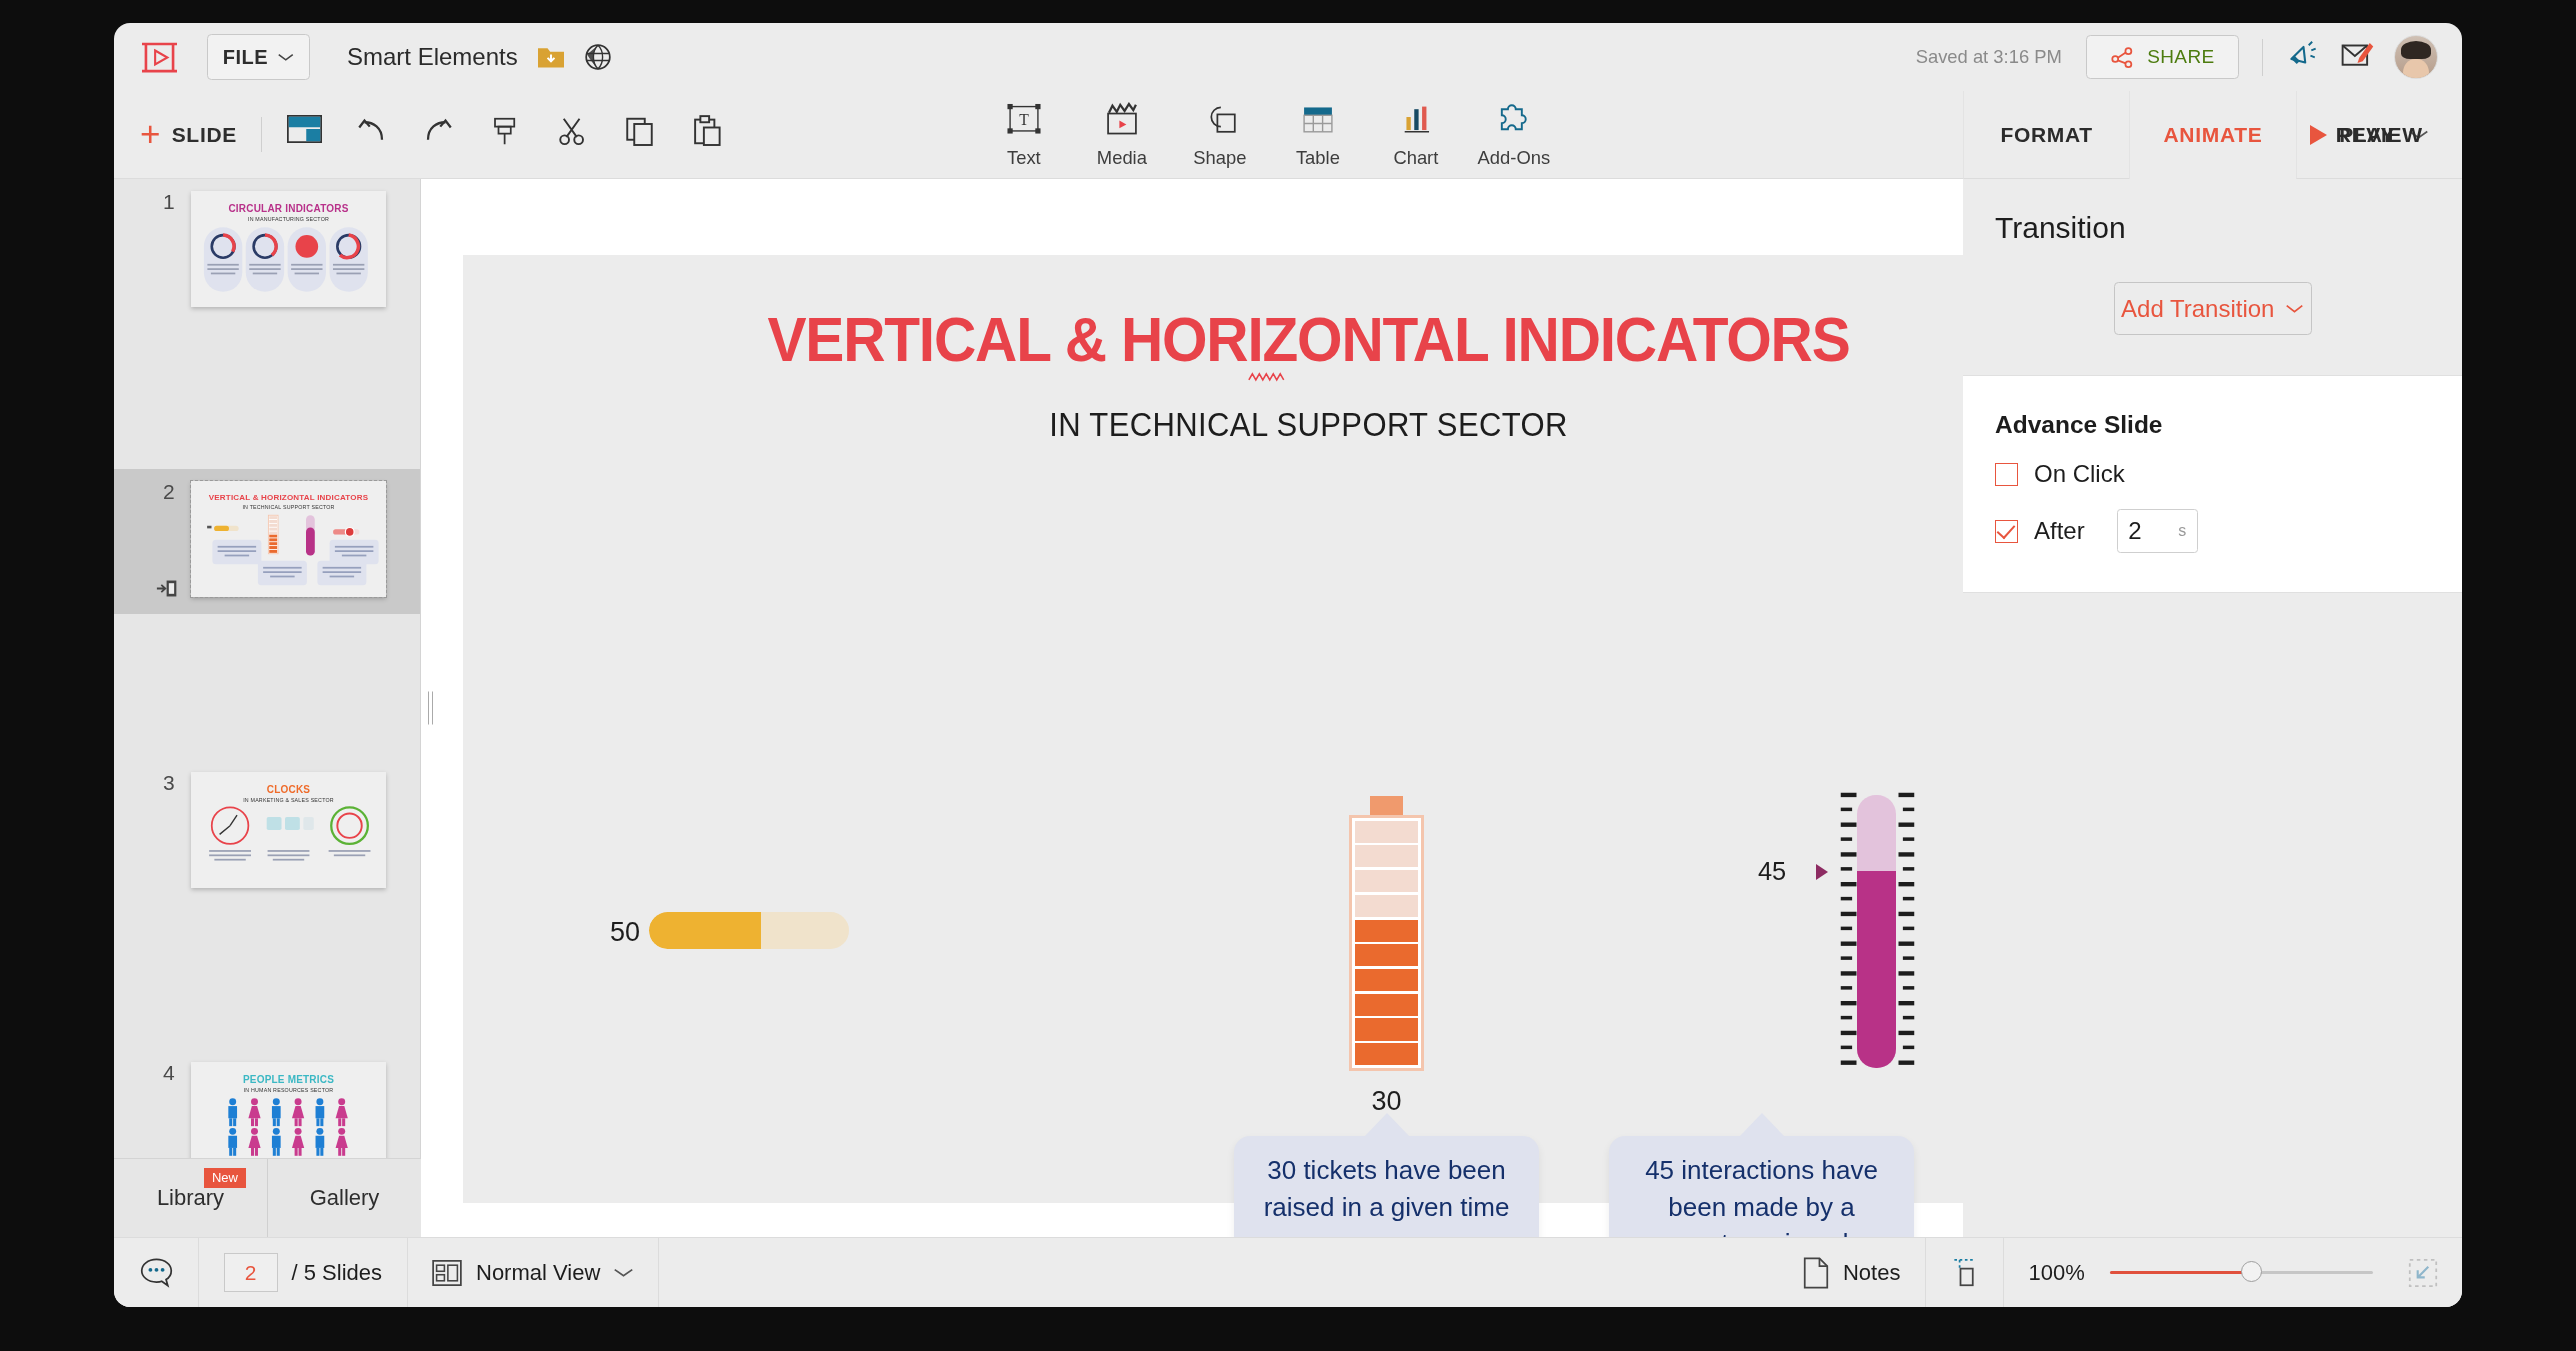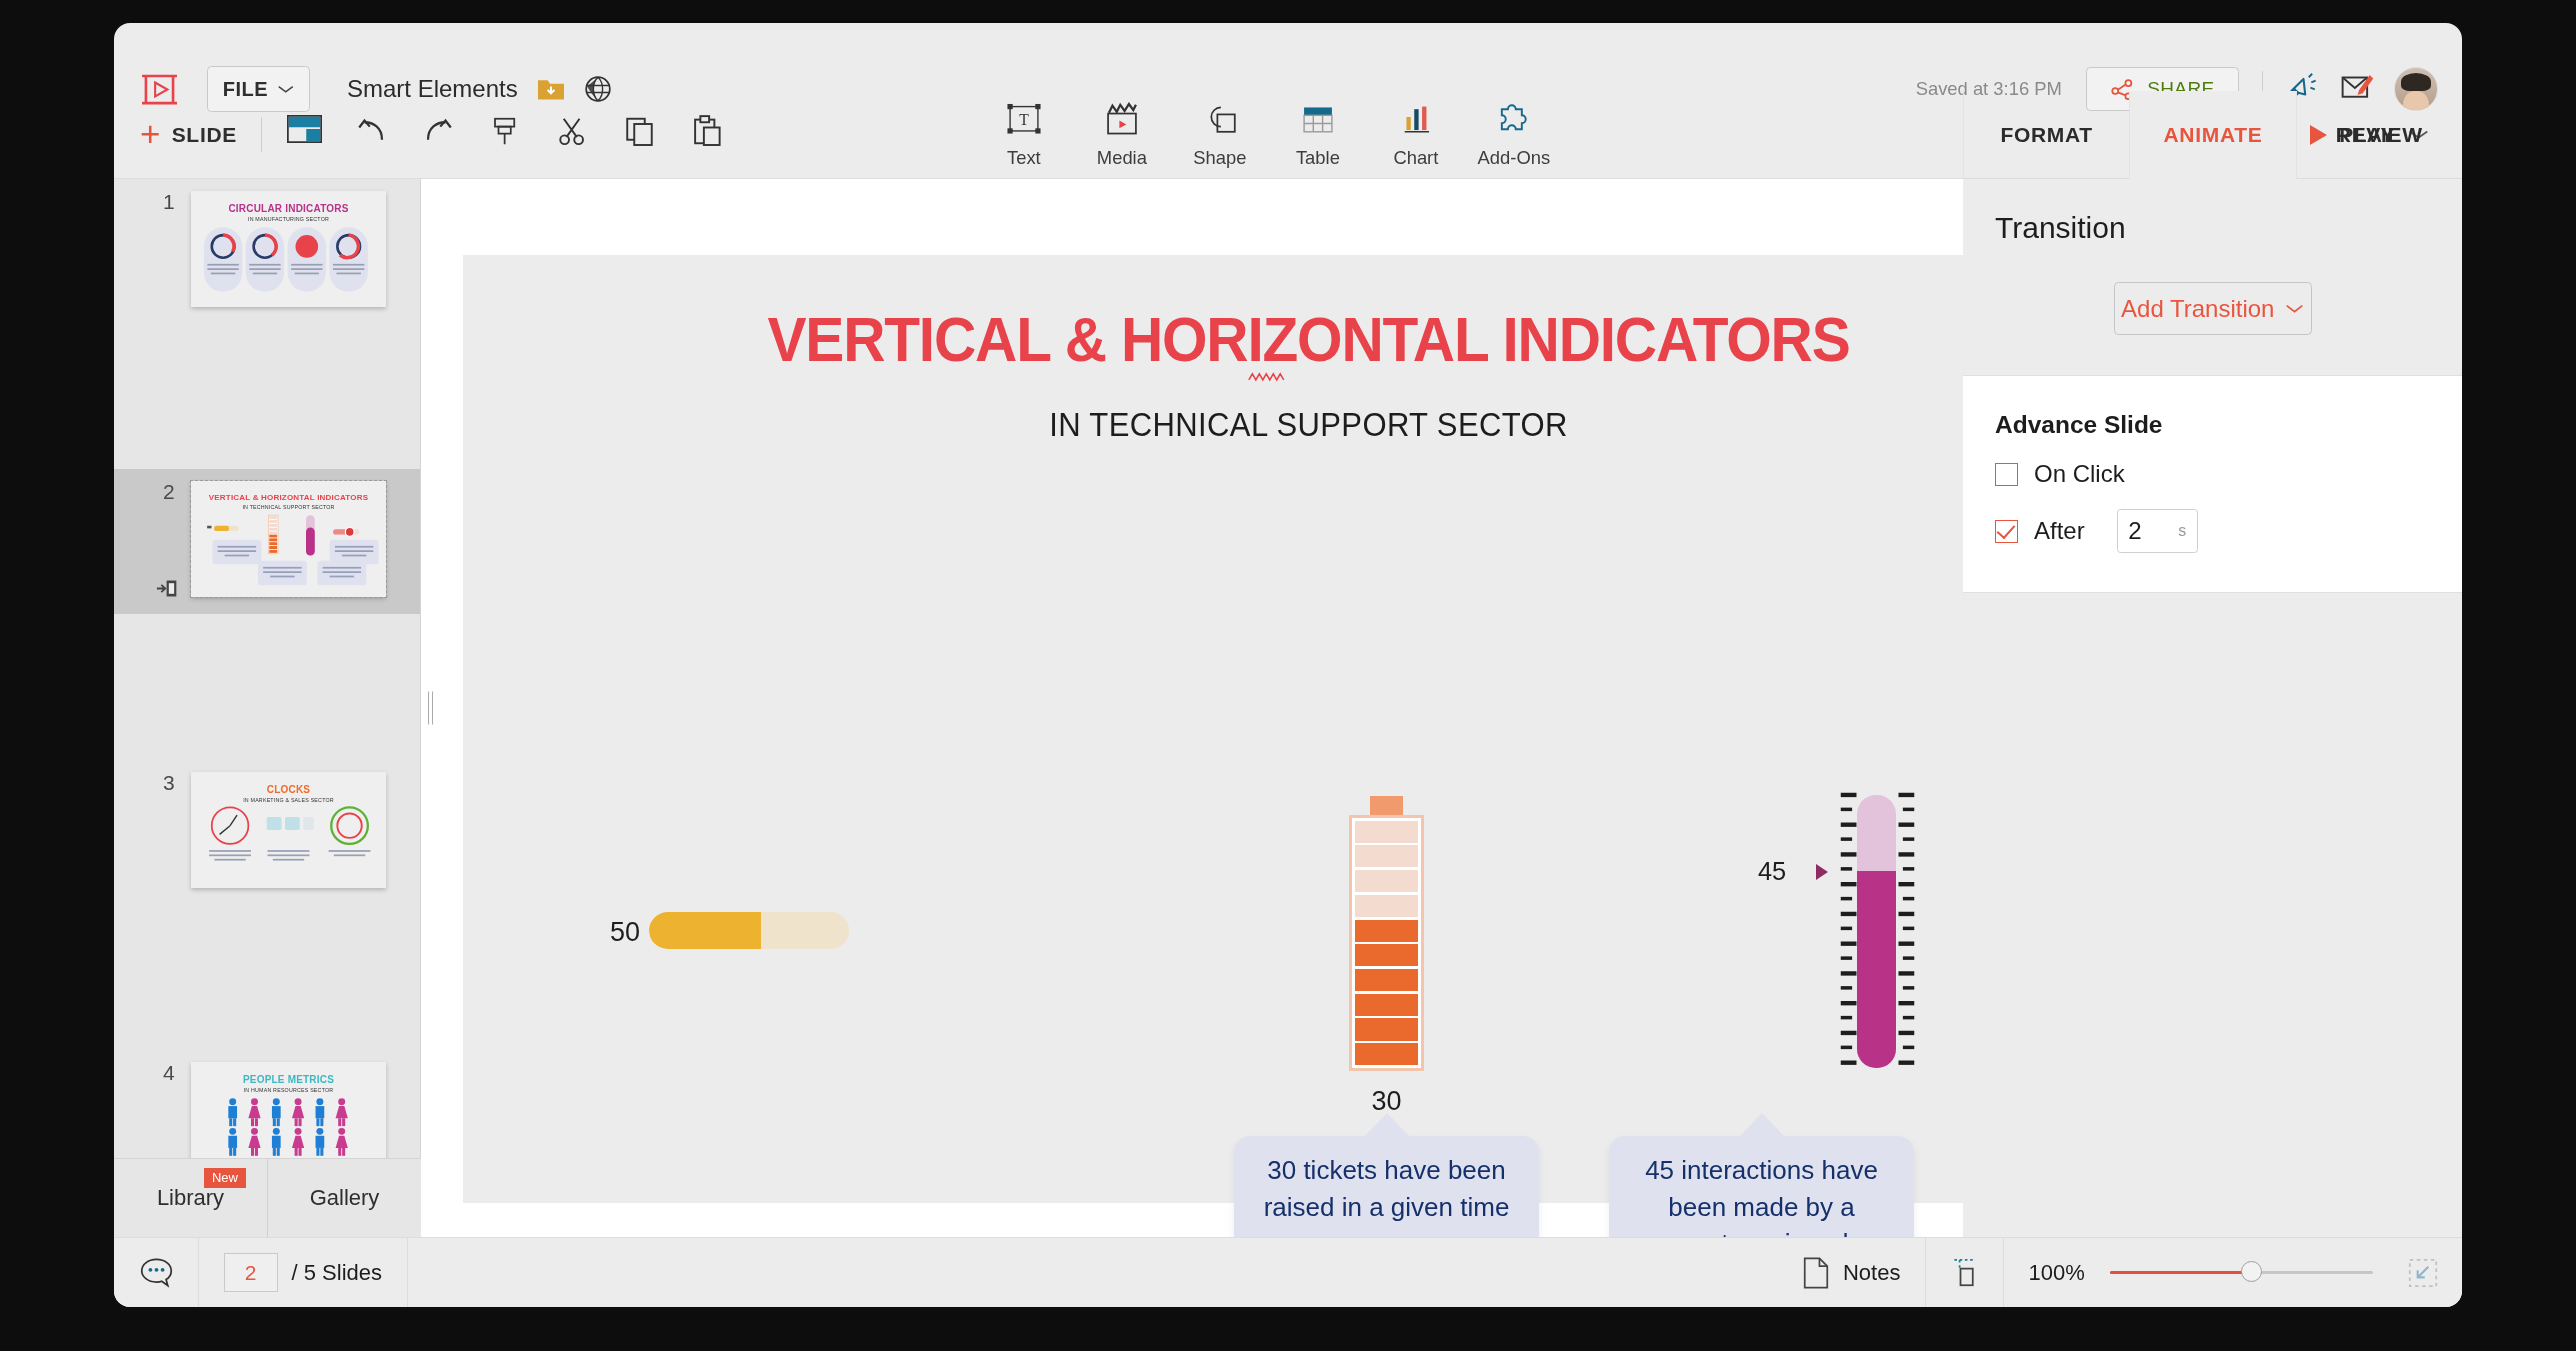--- a/index.html
+++ b/index.html
@@ -14,21 +14,21 @@
     left: 114px; top: 23px;
     width: 2348px; height: 1284px;
     background: #ececec;
     border-radius: 16px;
     overflow: hidden;
   }
 
   
   .topbar {
     position: absolute; left: 0; top: 0; width: 100%; height: 68px;
-    display: flex; align-items: center; margin-top: 32px;
+    display: flex; align-items: center;
   }
   .logo-icon { margin-left: 26px; width: 39px; height: 35px; position: relative; }
   .file-btn {
     margin-left: 28px; width: 103px; height: 46px;
     border: 0.9px solid #c9c9c9; border-radius: 4.4px; background: #f2f2f2;
     display: flex; align-items: center; justify-content: center; gap: 8.8px;
     font-size: 20px; font-weight: bold; color: #2e2e2e; letter-spacing: 0.5px;
   }
   .doc-title {
     margin-left: 37px; font-size: 24px; color: #2b2b2b;
@@ -867,20 +867,32 @@
         <path d="M20 4 C10 4 3 10 3 17 C3 24 10 30 20 30 C22 30 24 30 26 29 L33 34 L31 27 C35 25 37 21 37 17 C37 10 30 4 20 4 Z" fill="none" stroke="#333" stroke-width="2"></path>
         <circle cx="13" cy="16" r="2.2" fill="#14698c"></circle>
           <circle cx="20" cy="16" r="2.2" fill="#14698c"></circle>
           <circle cx="27" cy="16" r="2.2" fill="#14698c"></circle>
       </svg>
     </div>
     <div class="sb-cell">
       <span class="page-box">2</span>
       <span class="sb-txt">/ 5 Slides</span>
     </div>
+    <div class="sb-cell">
+      <svg width="30" height="26" viewBox="0 0 34 30">
+        <rect x="1" y="1" width="32" height="28" fill="none" stroke="#444" stroke-width="2"></rect>
+        <rect x="5" y="6" width="9" height="7" fill="none" stroke="#444" stroke-width="1.8"></rect>
+        <rect x="5" y="17" width="9" height="7" fill="none" stroke="#444" stroke-width="1.8"></rect>
+        <rect x="18" y="6" width="11" height="18" fill="none" stroke="#444" stroke-width="1.8"></rect>
+      </svg>
+      <span class="sb-txt">Normal View</span>
+      <svg width="21" height="11.4" viewBox="0 0 24 13" style="margin-left:12.3px">
+          <path d="M2 3 L12 10 L22 3" fill="none" stroke="#555" stroke-width="2"></path>
+        </svg>
+    </div>
     <div class="spacer"></div>
     <div class="sb-cell">
       <svg width="26" height="32" viewBox="0 0 30 36">
         <path d="M2 1 h17 l9 9 v25 h-26z" fill="none" stroke="#444" stroke-width="2"></path>
         <path d="M19 1 v9 h9" fill="none" stroke="#444" stroke-width="2"></path>
       </svg>
       <span class="sb-txt">Notes</span>
     </div>
     <div class="sb-cell">
       <svg width="28" height="32" viewBox="0 0 32 36">

